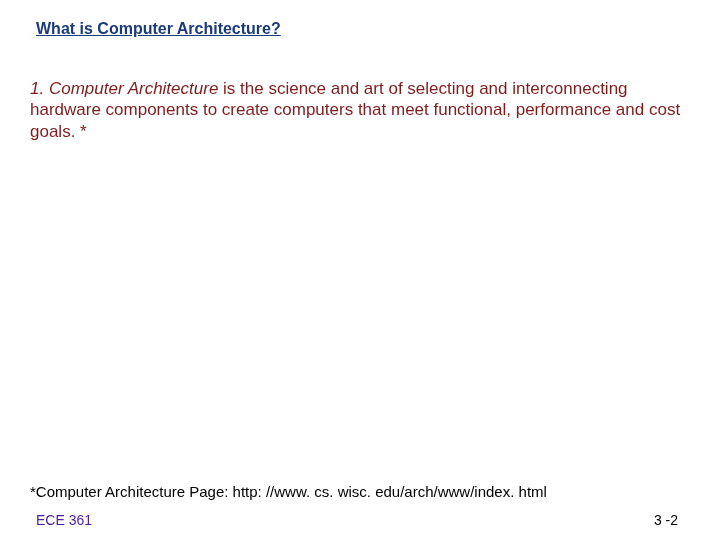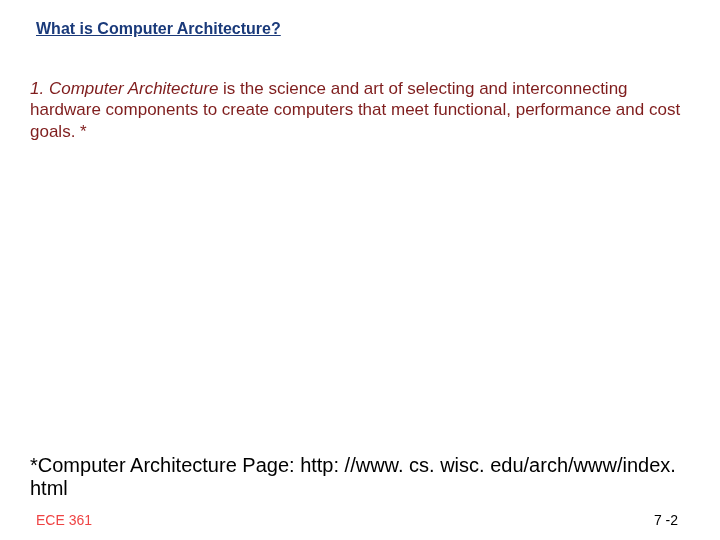--- a/index.html
+++ b/index.html
@@ -32,29 +32,29 @@
     margin-bottom: 24px;
   }
   .italic {
     font-style: italic;
   }
   .footnote {
     position: absolute;
     bottom: 40px;
     left: 30px;
     right: 30px;
-    font-size: 20px;
+    font-size: 15px;
     color: #000000;
   }
   .footer-left {
     position: absolute;
     bottom: 12px;
     left: 36px;
     font-size: 14px;
-    color: #ef4444;
+    color: #4c1d95;
   }
   .footer-right {
     position: absolute;
     bottom: 12px;
     right: 42px;
     font-size: 14px;
     color: #000000;
   }
 </style>
 </head>
@@ -64,14 +64,14 @@
   <h1 class="title">What is Computer Architecture?</h1>
 
   <p class="body-text">
     <span class="italic">1. Computer Architecture</span><span> is the science and art of selecting and interconnecting hardware components to create computers that meet functional, performance and cost goals. *</span>
   </p>
 
 
   <div class="footnote">*Computer Architecture Page: http: //www. cs. wisc. edu/arch/www/index. html</div>
 
   <div class="footer-left">ECE 361</div>
-  <div class="footer-right">7 -2</div>
+  <div class="footer-right">3 -2</div>
 </div>
 
 </body></html>

